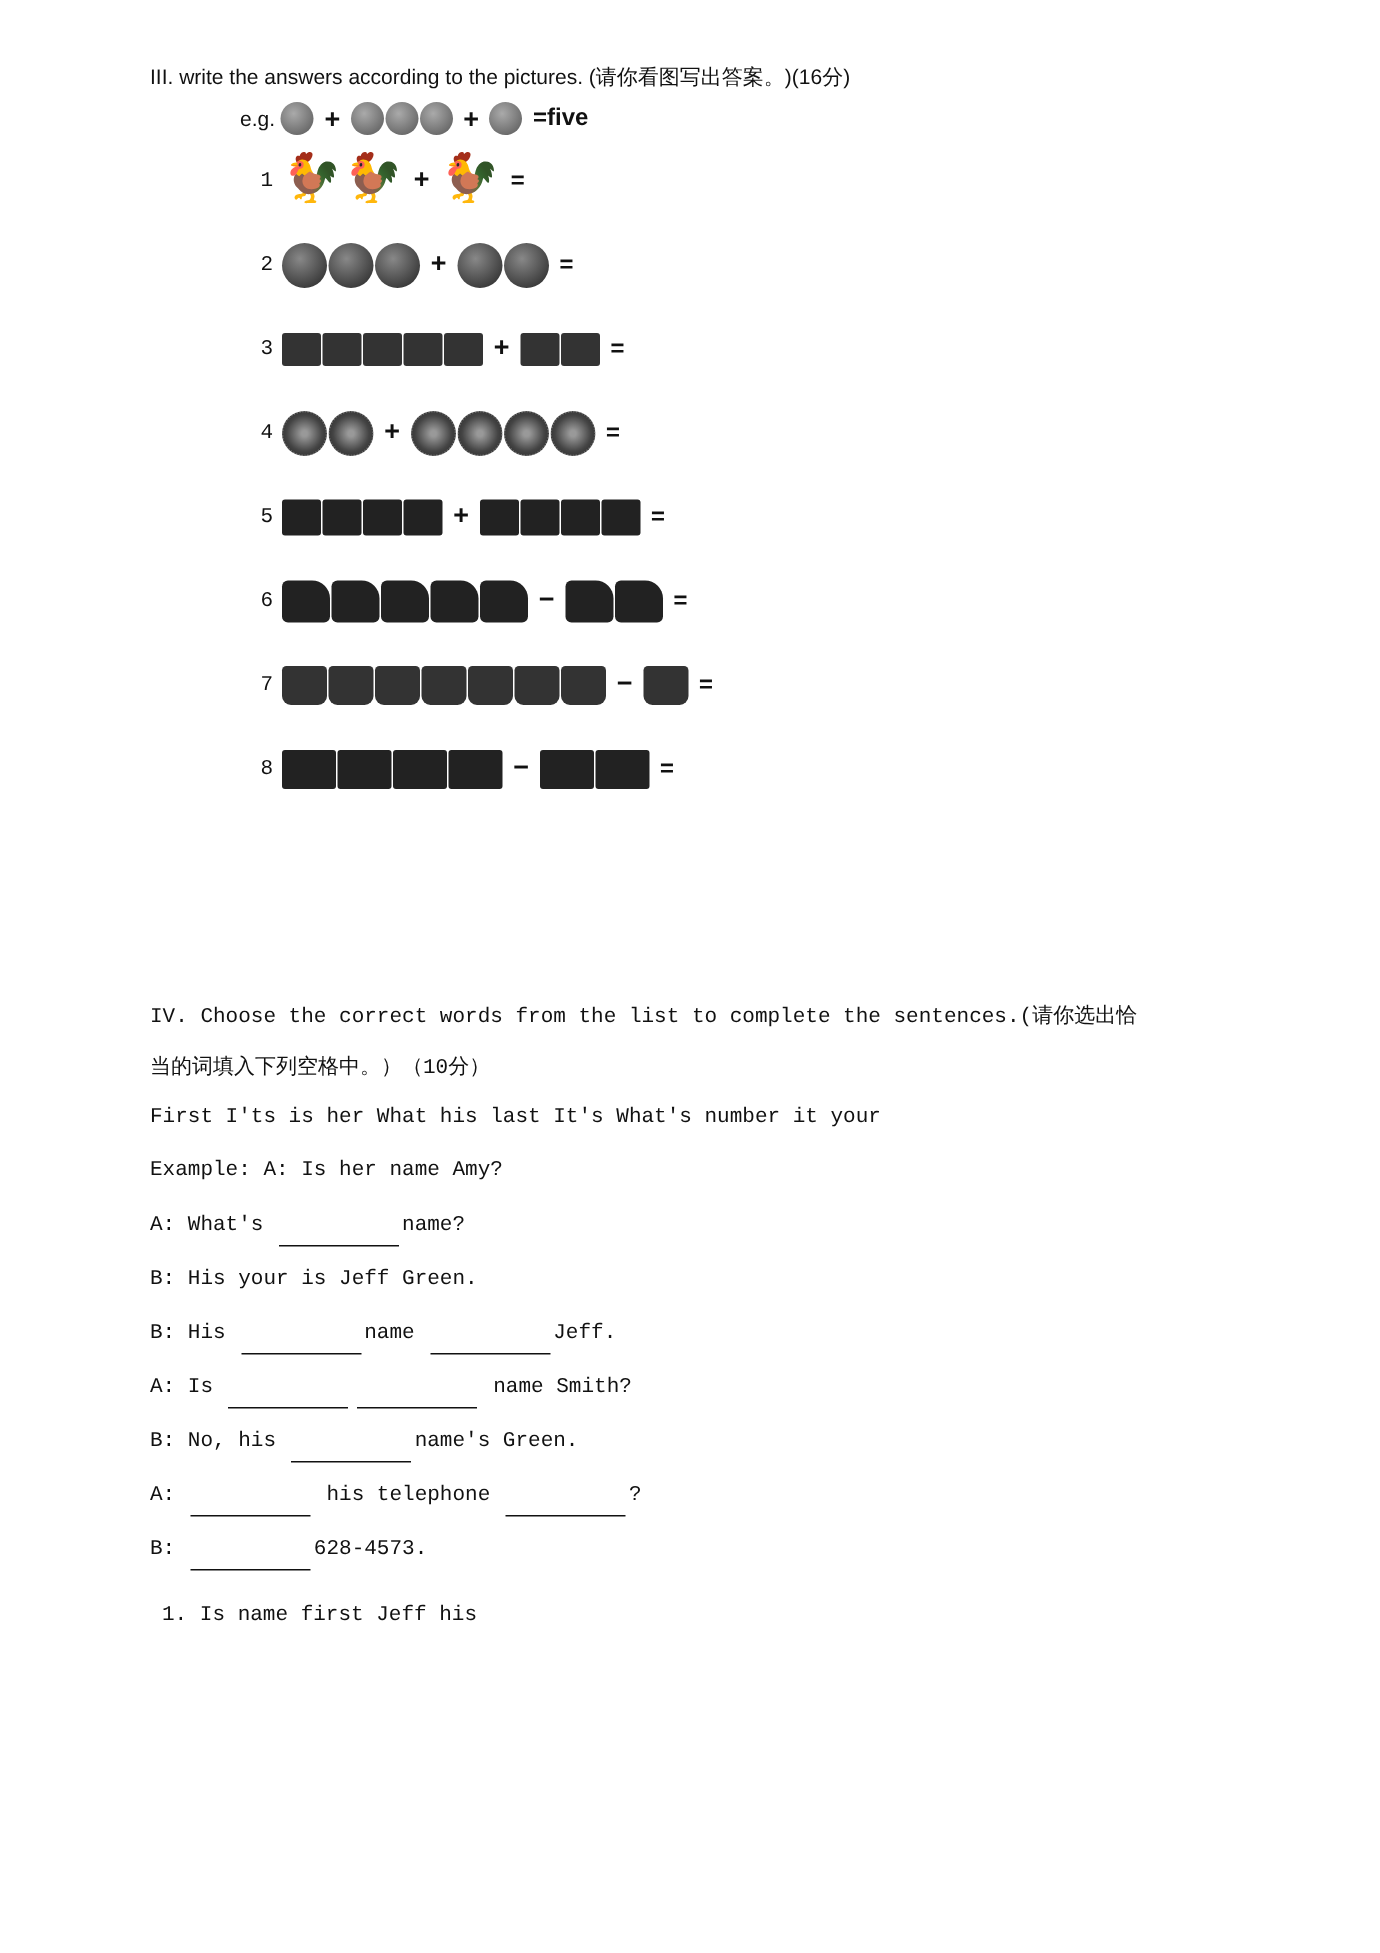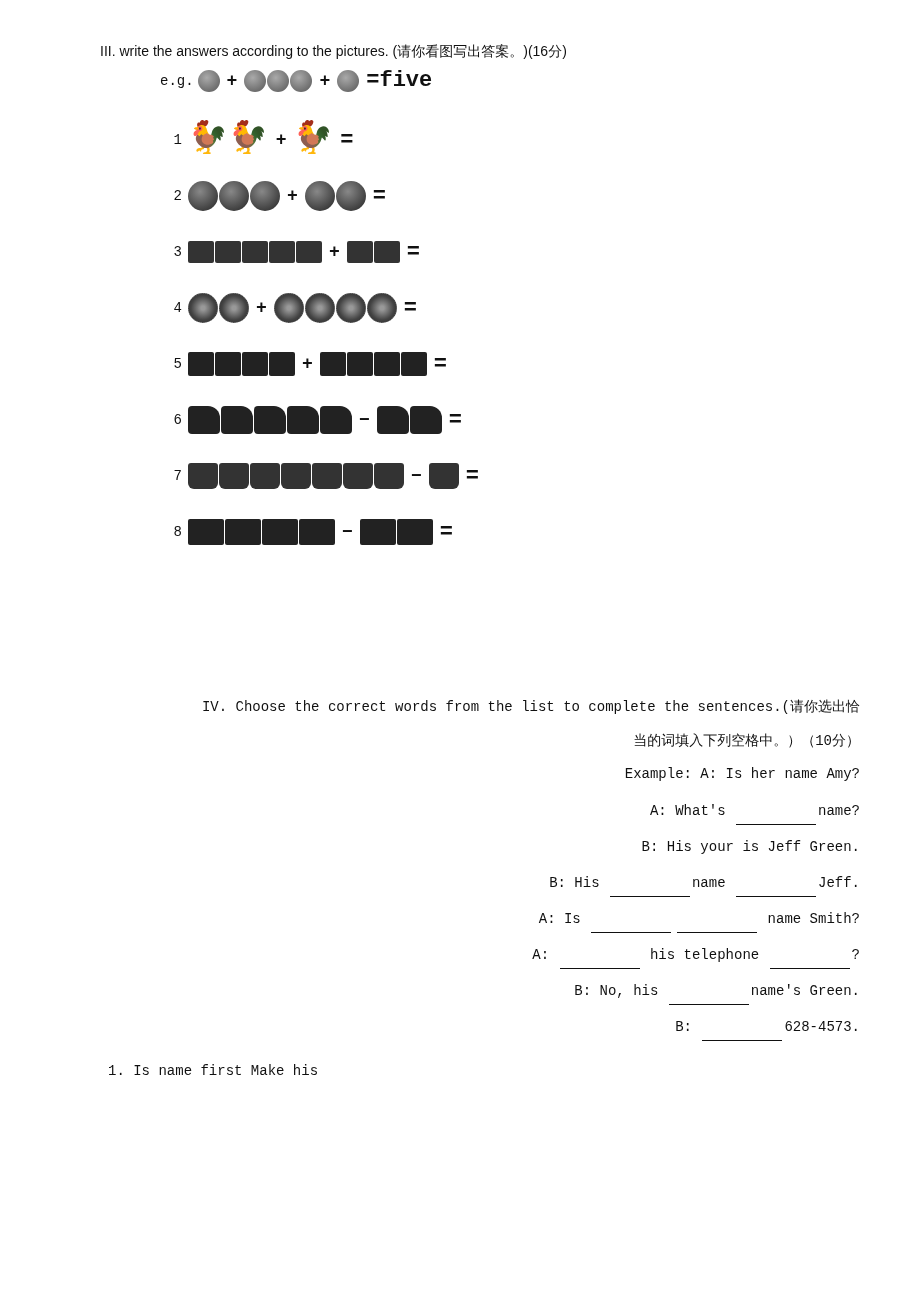--- a/index.html
+++ b/index.html
@@ -24,22 +24,22 @@
       margin-bottom: 6px;
       line-height: 1.6;
     }
 
     .picture-section {
       margin-bottom: 10px;
     }
 
     .example-row {
       margin-left: 60px;
-      margin-bottom: 24px;
-      font-family: Liberation Mono, monospace;
+      margin-bottom: 8px;
+      font-family: Liberation Sans, sans-serif;
       font-size: 14px;
       display: flex;
       align-items: center;
       gap: 4px;
     }
 
     .exercise-rows {
       margin-left: 60px;
     }
 
@@ -131,34 +131,32 @@
       border-radius: 2px;
     }
 
     .operator {
       font-size: 18px;
       font-weight: bold;
       margin: 0 3px;
     }
 
     .equals {
-      font-size: 22px;
+      font-size: 16px;
       font-weight: bold;
       margin-left: 3px;
     }
 
     
     .spacer {
       height: 120px;
     }
 
     
     .section-iv {
-      margin-top: 10px;
-      text-align: right;
     }
 
     .section-iv .header-line {
       font-family: 'Courier New', Courier, monospace;
       font-size: 14px;
       line-height: 1.8;
       margin-bottom: 8px;
     }
 
     .wordlist-line {
@@ -385,20 +383,21 @@
 
   </div>
 </div>
 
 <div class="spacer"></div>
 
 <div class="section-iv">
   <div class="header-line">IV. Choose the correct words from the list to complete the sentences.(请你选出恰</div>
   <div class="header-line">当的词填入下列空格中。）（10分）</div>
 
+  <div class="wordlist-line">First  I'ts  is  her  What  his  last  It's  What's  number  it  your</div>
 
   <div class="example-line">Example: A: Is her name Amy?</div>
 
   <div class="qa-line">
     <span>A: What's </span><span class="blank"></span><span>name?</span>
   </div>
 
   <div class="qa-line">
     <span>B: His your is Jeff Green.</span>
   </div>
@@ -406,30 +405,30 @@
 
   <div class="qa-line">
     <span>B: His </span><span class="blank"></span><span>name </span><span class="blank"></span><span>Jeff.</span>
   </div>
 
   <div class="qa-line">
     <span>A: Is </span><span class="blank"></span><span class="blank" style="margin-left:4px;"></span><span> name Smith?</span>
   </div>
 
   <div class="qa-line">
+    <span>B: No, his </span><span class="blank"></span><span>name's Green.</span>
+  </div>
+
+  <div class="qa-line">
     <span>A: </span><span class="blank"></span><span> his telephone </span><span class="blank"></span><span>?</span>
-  </div>
-
-  <div class="qa-line">
-    <span>B: No, his </span><span class="blank"></span><span>name's Green.</span>
   </div>
 
   <div class="qa-line">
     <span>B: </span><span class="blank"></span><span>628-4573.</span>
   </div>
 </div>
 
 <div class="section-v">
   <div class="sentence-line">
     <span>1. </span>
-    <span>Is name first Make his</span>
+    <span>Is name first Jeff his</span>
   </div>
 </div>
 
 </body></html>

